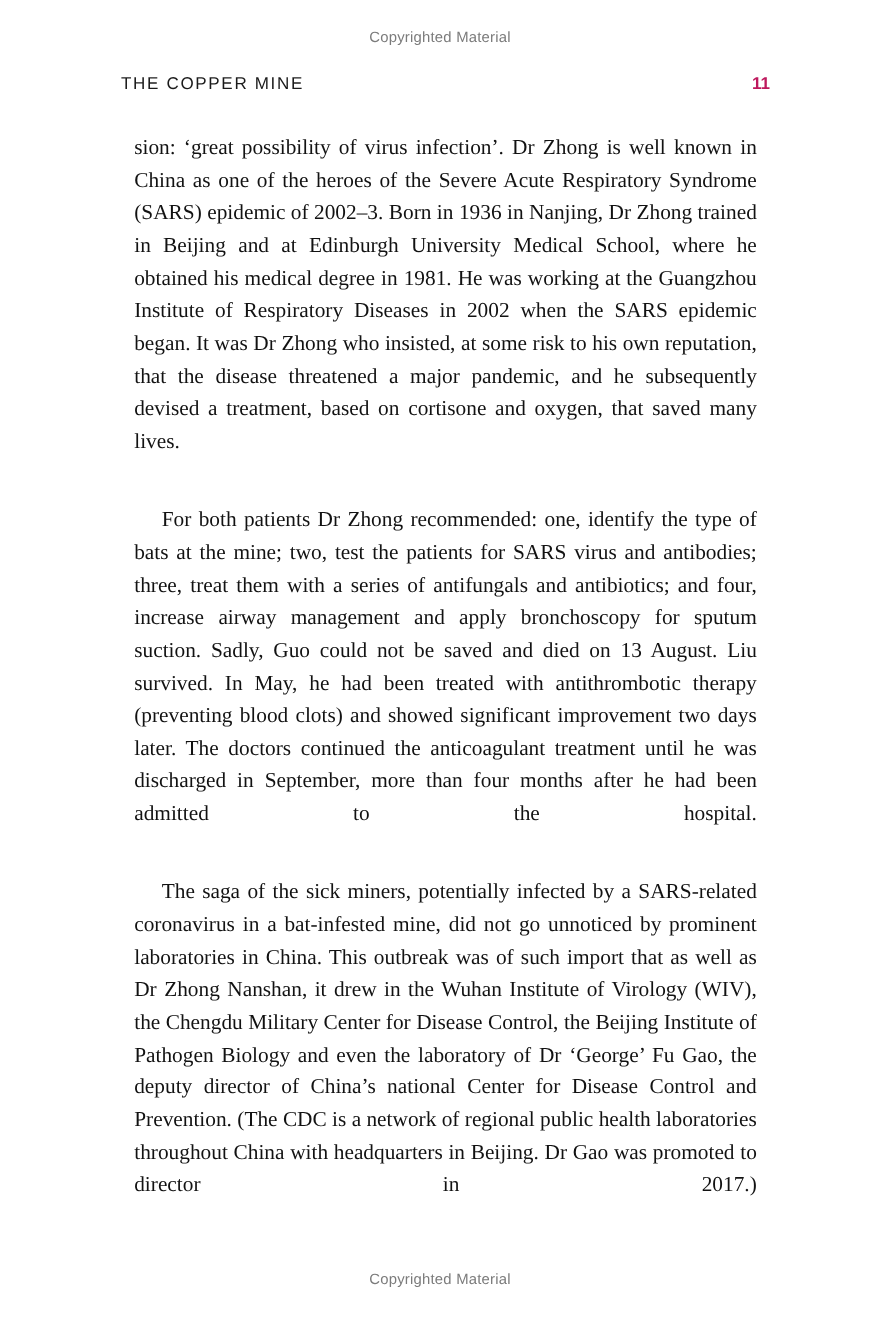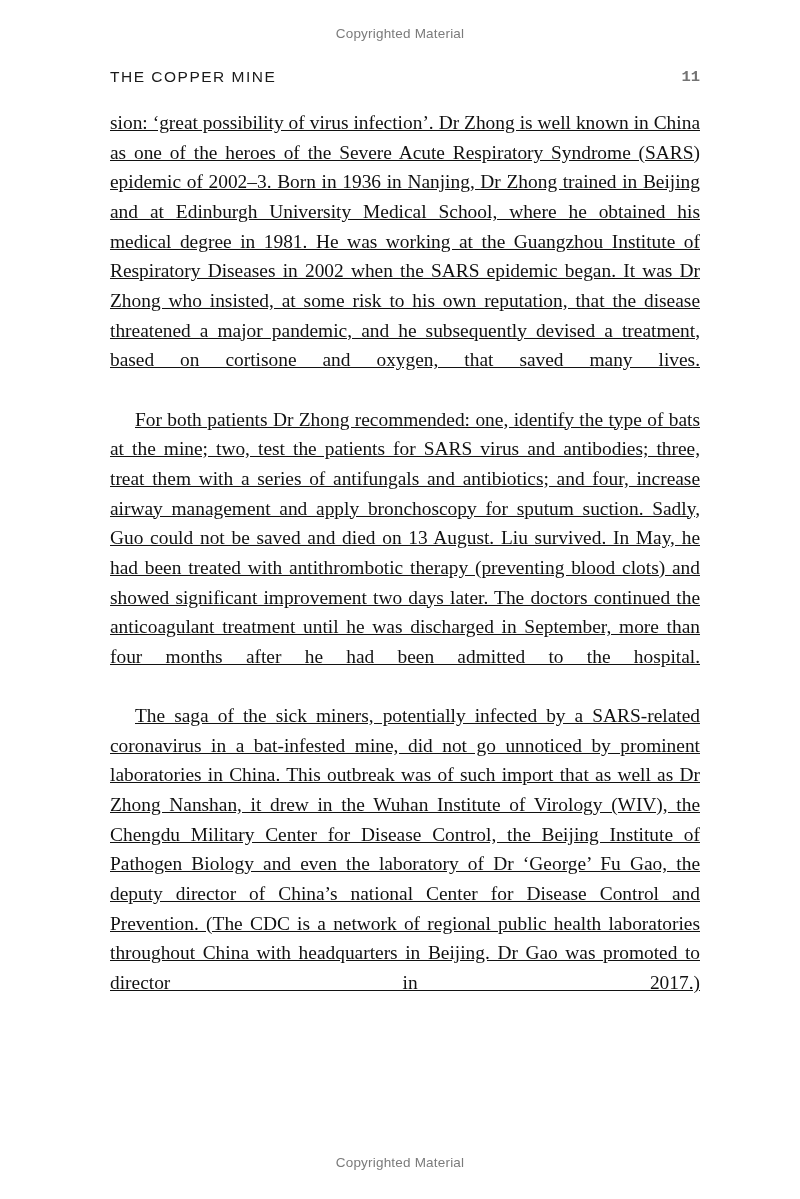--- a/index.html
+++ b/index.html
@@ -50,43 +50,42 @@
     font-family: "Liberation Sans", "DejaVu Sans", sans-serif;
     font-size: 15.5px;
     letter-spacing: 1.5px;
     color: #1a1a1a;
     white-space: nowrap;
   }
   .running-head-folio {
     position: absolute;
     right: 0;
     top: 0;
-    font-family: Liberation Mono, monospace;
+    font-family: Liberation Sans, sans-serif;
     font-size: 15.5px;
     font-weight: bold;
-    color: #737373;
+    color: #be185d;
   }
 
   
   .body-text {
     position: absolute;
     left: 110px;
     top: 108px;
     width: 590px;
     font-size: 19.4px;
     line-height: 29.65px;
     color: #121212;
     text-align: justify;
     text-justify: inter-word;
     hyphens: none;
   }
   .body-text p {
-    margin: 0;
+    margin: 12px;
     text-indent: 0;
-    text-decoration: underline;
   }
   .body-text p.indented {
     text-indent: 25px;
   }
   
   .body-text p::after {
     content: "";
     display: inline-block;
     width: 100%;
   }

